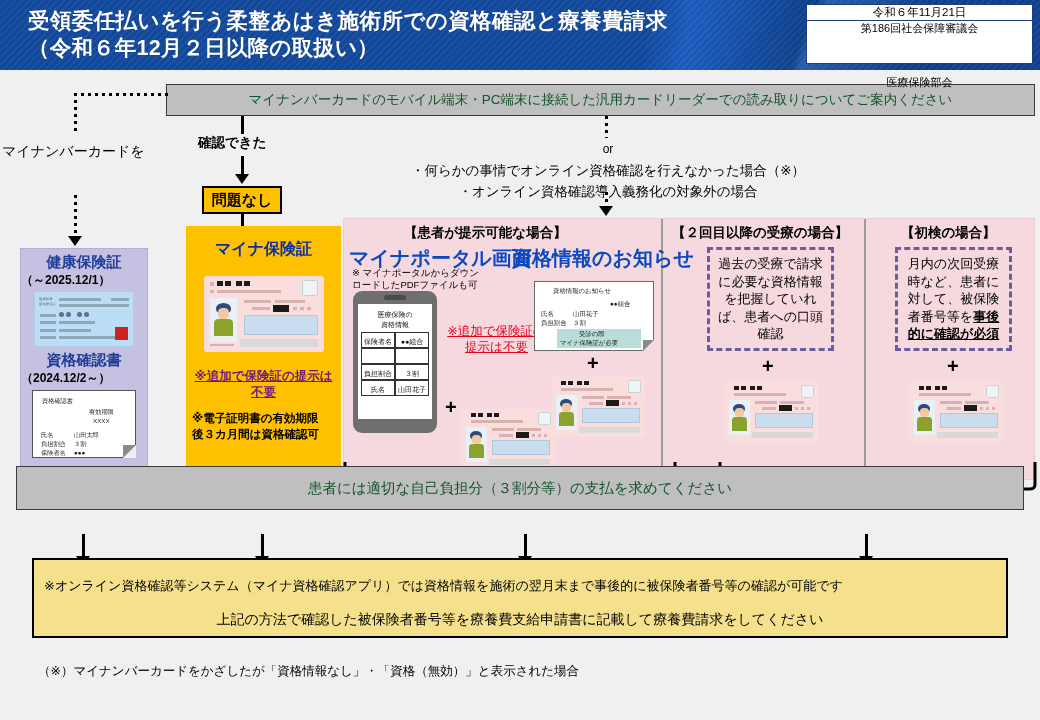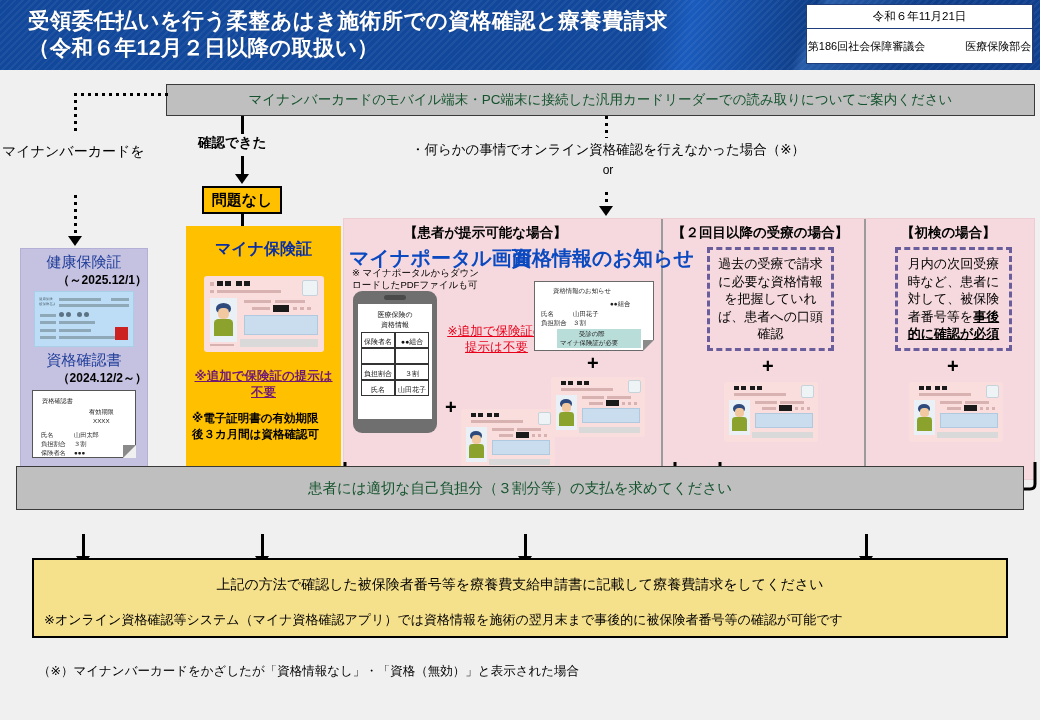--- a/index.html
+++ b/index.html
@@ -36,21 +36,21 @@
     position: absolute; left: 806px; top: 4px; width: 228px; height: 60px;
     border: 1.5px solid #1f3d7a; background: #ffffff; display: flex; z-index: 4;
   }
   .meta-left { flex: 1 1 auto; display: flex; flex-direction: column; border-right: 1.5px solid #1f3d7a; }
   .meta-date {
     height: 24px; border-bottom: 1.5px solid #1f3d7a;
     display: flex; align-items: center; justify-content: center;
     font-size: 11.5px; color: #000; white-space: nowrap;
   }
   .meta-council {
-    flex: 1; display: flex; align-items: center; justify-content: center;
+    flex: 1; display: flex; flex-direction: column; align-items: center; justify-content: center;
     font-size: 11px; line-height: 14px; color: #000; text-align: center; white-space: nowrap; gap: 40px;
   }
   .meta-right {
     width: 64px; display: flex; align-items: center; justify-content: center;
     font-size: 12.5px; color: #000; white-space: nowrap;
   }
 
   
   .gray-bar {
     position: absolute; background: #bfbfbf; border: 1.2px solid #3a3a3a;
@@ -89,24 +89,24 @@
     white-space: nowrap;
   }
   .plain-text { position: absolute; color: #000; }
 
   
   .purple-panel {
     position: absolute; left: 20px; top: 248px; width: 128px; height: 232px;
     background: #c5c1e0; border: 1px solid #b3afd6;
   }
   .purple-heading {
-    color: #1f3d99; font-weight: normal; font-size: 15px; text-align: center;
+    color: #1f3d99; font-weight: bold; font-size: 15px; text-align: center;
     width: 100%;
   }
-  .purple-sub { color: #000; font-weight: bold; font-size: 12px; text-align: right; width: 100%; }
+  .purple-sub { color: #000; font-weight: bold; font-size: 12px; text-align: left; width: 100%; }
 
   
   .hcard {
     position: relative; width: 100px; height: 56px; margin: 2px auto 0;
     background: #bcddf5; border: 0.5px solid #a9cfe8;
   }
   .hc-line { position: absolute; background: #8fa8b8; height: 3px; }
   .hc-dot { position: absolute; width: 5px; height: 5px; border-radius: 50%; background: #5b7385; }
   .hc-red { position: absolute; right: 5px; bottom: 6px; width: 13px; height: 13px; background: #cc2222; }
   .hc-tiny { position: absolute; font-size: 3.4px; color: #50636f; line-height: 4px; }
@@ -215,22 +215,23 @@
 
   <div class="v-line" style="left:241px; top:116px; height:18px;"></div>
   <div class="flow-label" style="left:198px; top:134px;">確認できた</div>
   <div class="v-line" style="left:241px; top:156px; height:20px;"></div>
   <div class="arrow-head" style="left:235px; top:174px;"></div>
   <div class="yellow-box" style="left:202px; top:186px; width:80px; height:28px;">問題なし</div>
   <div class="v-line" style="left:241px; top:214px; height:12px;"></div>
 
   <div class="dot-v" style="left:605px; top:116px; height:22px;"></div>
   <div class="plain-text" style="left:368px; top:139px; width:480px; font-size:13.5px; line-height:21px; text-align:center;">
+    <div style="font-size:12px;">or</div>
     <div>・何らかの事情でオンライン資格確認を行えなかった場合（※）</div>
-    <div style="font-size:12px;">or</div>
+    <div>・オンライン資格確認導入義務化の対象外の場合</div>
   </div>
   <div class="dot-v" style="left:605px; top:192px; height:16px;"></div>
   <div class="arrow-head" style="left:599px; top:206px;"></div>
 
   <div class="purple-panel">
     <div class="purple-heading" style="margin-top:4px;">健康保険証</div>
     <div class="purple-sub">（～2025.12/1）</div>
 
     <div class="hcard">
       <div class="hc-tiny" style="left:4px; top:5px;">健康保険</div>
@@ -478,21 +479,21 @@
   <div class="v-line" style="left:82px; top:534px; height:24px;"></div>
   <div class="arrow-head" style="left:76px; top:556px;"></div>
   <div class="v-line" style="left:261px; top:534px; height:24px;"></div>
   <div class="arrow-head" style="left:255px; top:556px;"></div>
   <div class="v-line" style="left:524px; top:534px; height:24px;"></div>
   <div class="arrow-head" style="left:518px; top:556px;"></div>
   <div class="v-line" style="left:865px; top:534px; height:24px;"></div>
   <div class="arrow-head" style="left:859px; top:556px;"></div>
 
   <div class="pale-yellow-box" style="left:32px; top:558px; width:976px; height:80px;">
+    <div style="text-align:left; font-size:13px; color:#000; margin-top:17px; padding-left:10px;">※オンライン資格確認等システム（マイナ資格確認アプリ）では資格情報を施術の翌月末まで事後的に被保険者番号等の確認が可能です</div>
     <div style="text-align:center; font-size:14px; color:#000; margin-top:16px;">上記の方法で確認した被保険者番号等を療養費支給申請書に記載して療養費請求をしてください</div>
-    <div style="text-align:left; font-size:13px; color:#000; margin-top:17px; padding-left:10px;">※オンライン資格確認等システム（マイナ資格確認アプリ）では資格情報を施術の翌月末まで事後的に被保険者番号等の確認が可能です</div>
   </div>
 
   <div class="footnote" style="left:38px; top:662px; width:900px;">
     <div>（※）マイナンバーカードをかざしたが「資格情報なし」・「資格（無効）」と表示された場合</div>
   </div>
 
 </div>
 
 </body></html>

